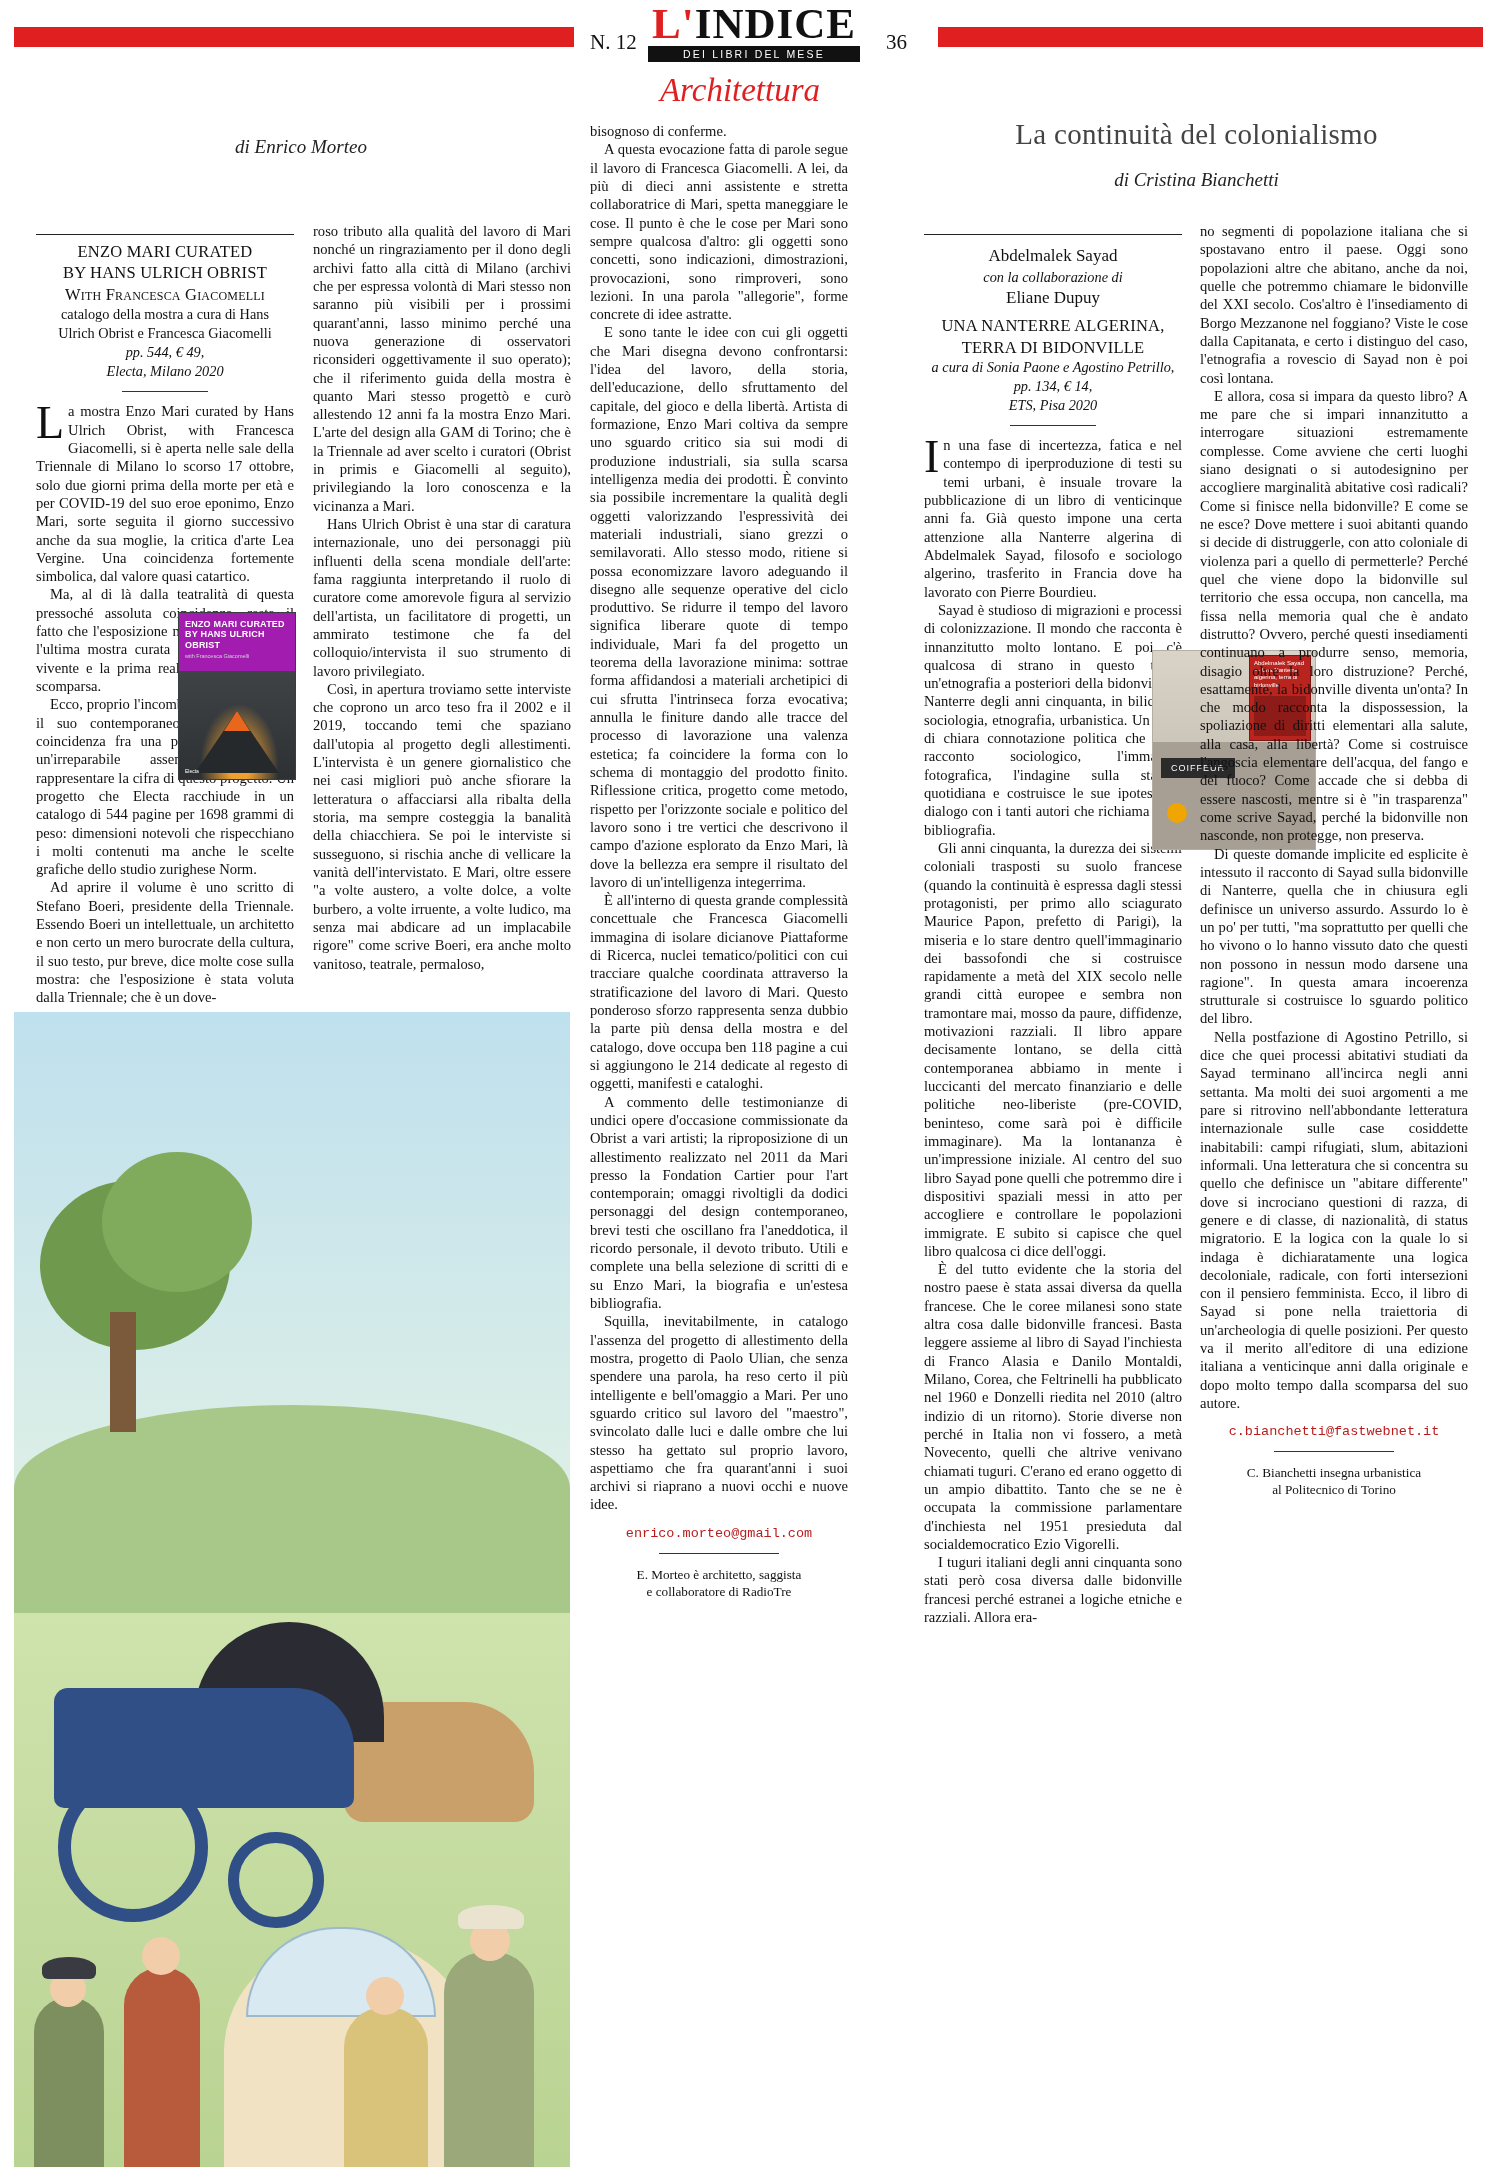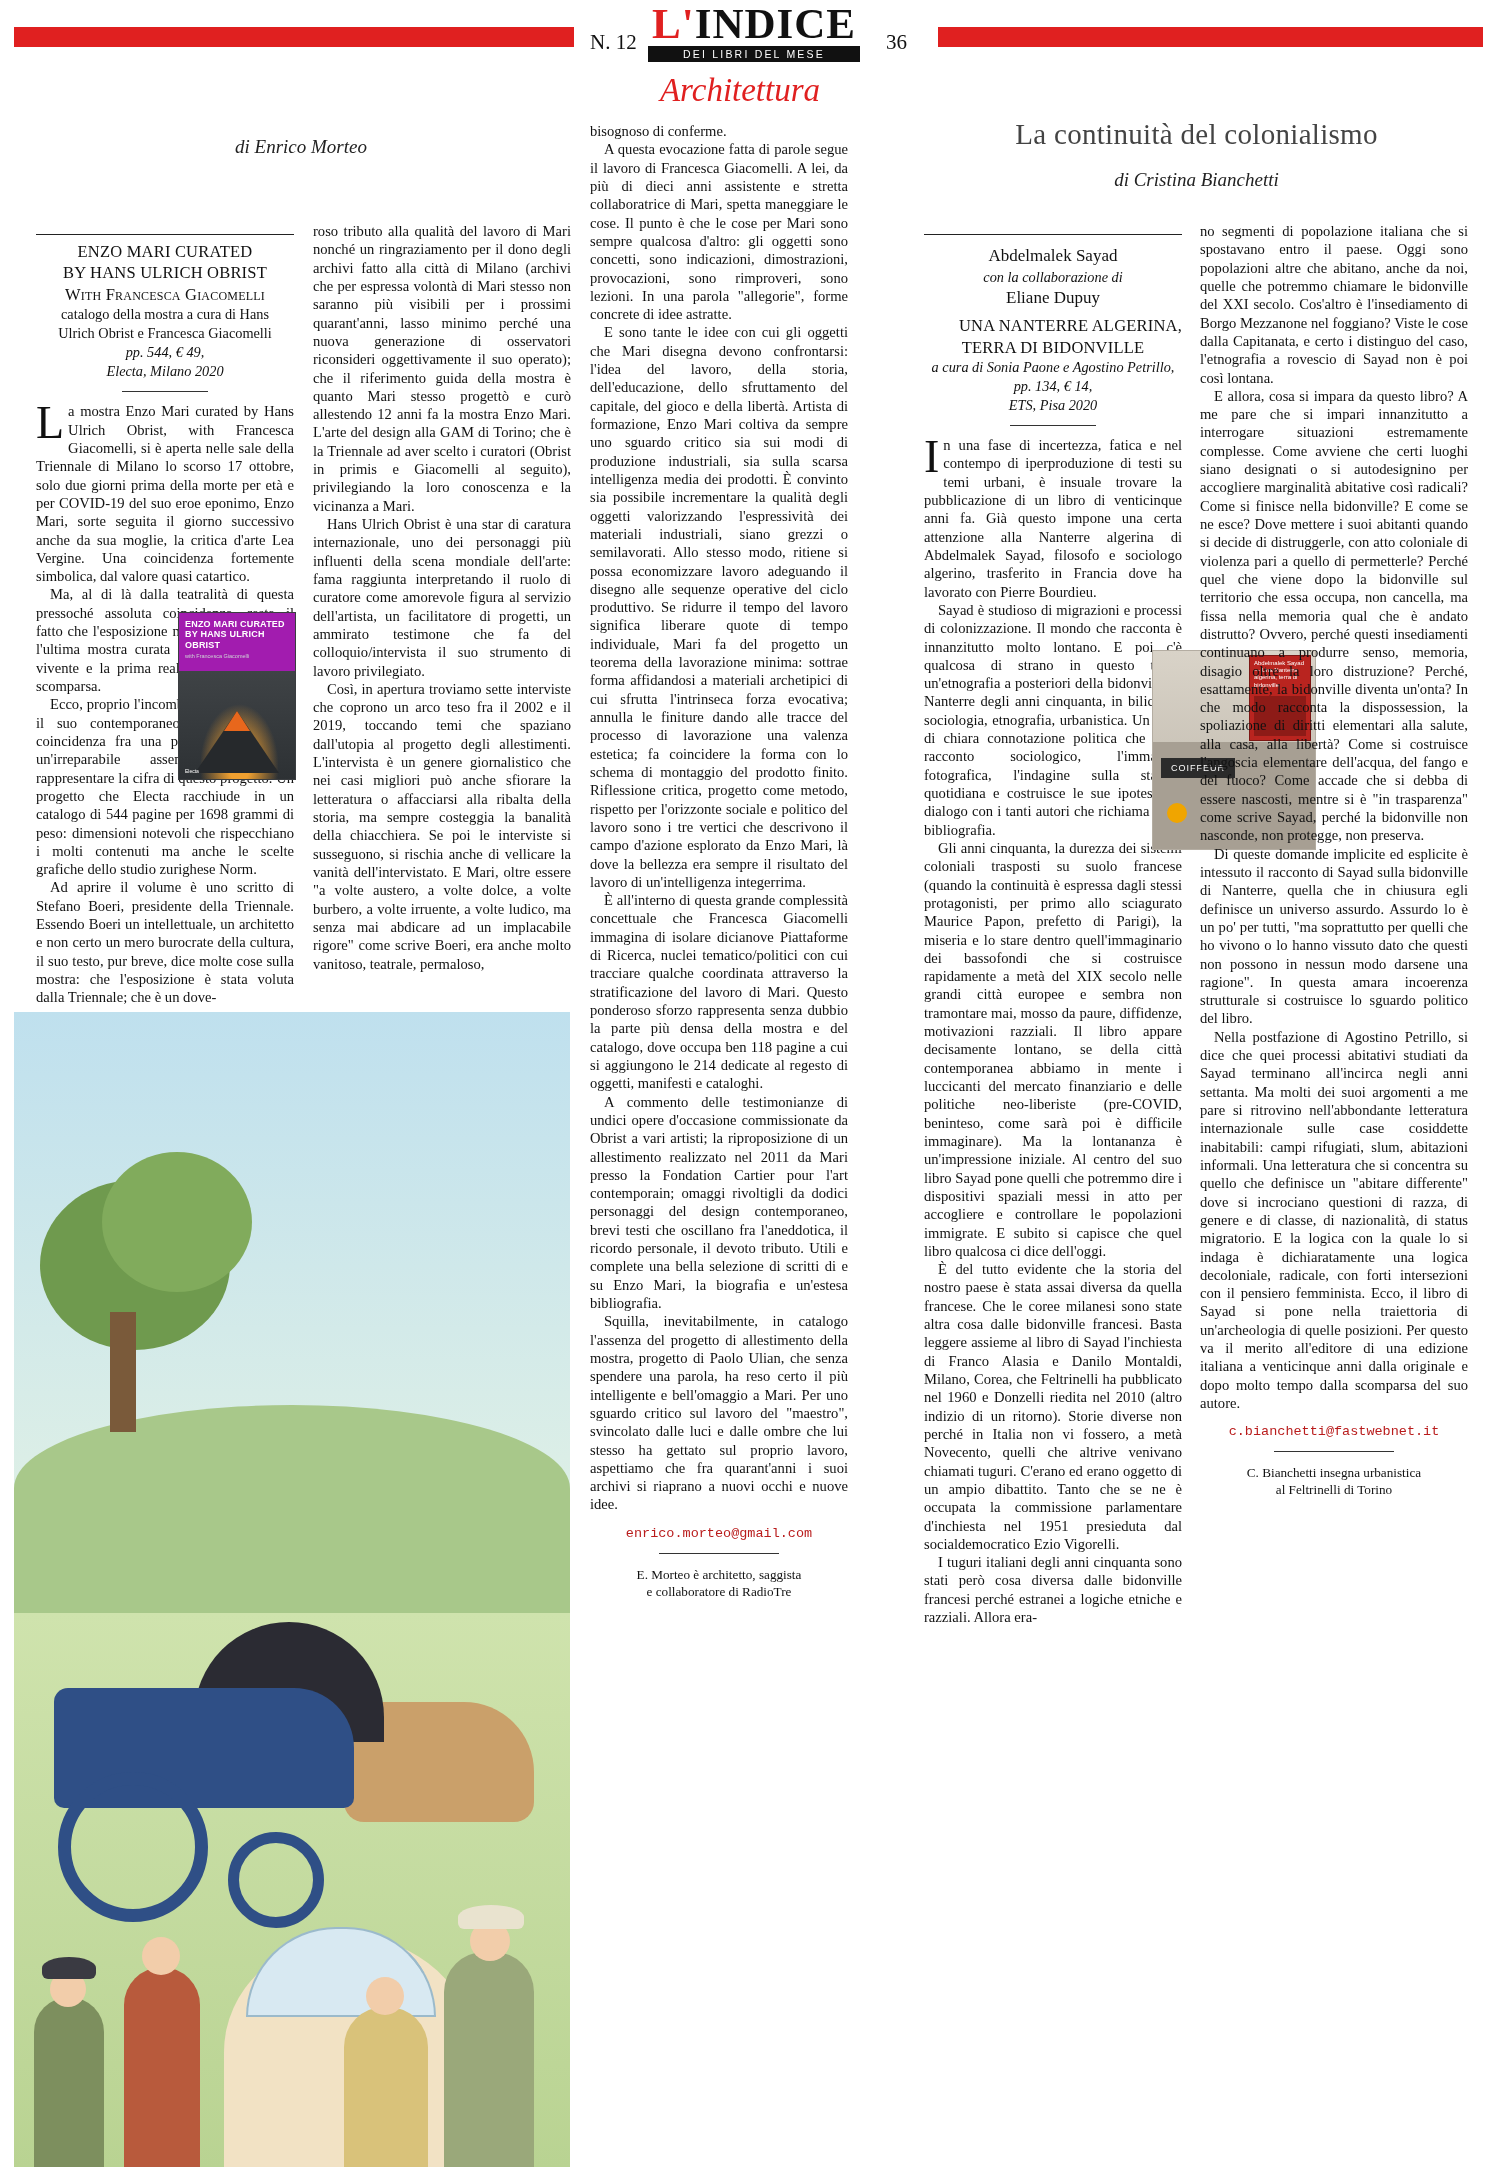--- a/index.html
+++ b/index.html
@@ -365,21 +365,21 @@
   <div class="credit" style="white-space:pre-line;">E. Morteo è architetto, saggista
 e collaboratore di RadioTre</div>
 </div>
 
 <div class="col" style="left:924px; top:222px; width:258px;">
   <hr class="hr-thin">
   <div class="bookbox" style="margin-top:10px;">
     <div class="it" style="font-size:17px;font-style:normal;">Abdelmalek Sayad</div>
     <div class="it">con la collaborazione di</div>
     <div style="font-size:17px;">Eliane Dupuy</div>
-    <div class="au" style="margin-top:6px;text-align:right;">UNA NANTERRE ALGERINA,</div>
+    <div class="au" style="margin-top:6px;">UNA NANTERRE ALGERINA,</div>
     <div class="au">TERRA DI BIDONVILLE</div>
     <div class="it">a cura di Sonia Paone e Agostino Petrillo,</div>
     <div class="it">pp. 134, € 14,</div>
     <div class="it">ETS, Pisa 2020</div>
   </div>
   <hr class="sep-short">
   <p class="dropcap noind">In una fase di incertezza, fatica e nel contempo di iperproduzione di testi su temi urbani, è insuale trovare la pubblicazione di un libro di venticinque anni fa. Già questo impone una certa attenzione alla Nanterre algerina di Abdelmalek Sayad, filosofo e sociologo algerino, trasferito in Francia dove ha lavorato con Pierre Bourdieu.</p>
   <p>Sayad è studioso di migrazioni e processi di colonizzazione. Il mondo che racconta è innanzitutto molto lontano. E poi c'è qualcosa di strano in questo testo: un'etnografia a posteriori della bidonville di Nanterre degli anni cinquanta, in bilico tra sociologia, etnografia, urbanistica. Un libro di chiara connotazione politica che sa il racconto sociologico, l'immagine fotografica, l'indagine sulla stampa quotidiana e costruisce le sue ipotesi nel dialogo con i tanti autori che richiama nella bibliografia.</p>
   <p>Gli anni cinquanta, la durezza dei sistemi coloniali trasposti su suolo francese (quando la continuità è espressa dagli stessi protagonisti, per primo allo sciagurato Maurice Papon, prefetto di Parigi), la miseria e lo stare dentro quell'immaginario dei bassofondi che si costruisce rapidamente a metà del XIX secolo nelle grandi città europee e sembra non tramontare mai, mosso da paure, diffidenze, motivazioni razziali. Il libro appare decisamente lontano, se della città contemporanea abbiamo in mente i luccicanti del mercato finanziario e delle politiche neo-liberiste (pre-COVID, beninteso, come sarà poi è difficile immaginare). Ma la lontananza è un'impressione iniziale. Al centro del suo libro Sayad pone quelli che potremmo dire i dispositivi spaziali messi in atto per accogliere e controllare le popolazioni immigrate. E subito si capisce che quel libro qualcosa ci dice dell'oggi.</p>
   <p>È del tutto evidente che la storia del nostro paese è stata assai diversa da quella francese. Che le coree milanesi sono state altra cosa dalle bidonville francesi. Basta leggere assieme al libro di Sayad l'inchiesta di Franco Alasia e Danilo Montaldi, Milano, Corea, che Feltrinelli ha pubblicato nel 1960 e Donzelli riedita nel 2010 (altro indizio di un ritorno). Storie diverse non perché in Italia non vi fossero, a metà Novecento, quelli che altrive venivano chiamati tuguri. C'erano ed erano oggetto di un ampio dibattito. Tanto che se ne è occupata la commissione parlamentare d'inchiesta nel 1951 presieduta dal socialdemocratico Ezio Vigorelli.</p>
@@ -398,21 +398,21 @@
 </div>
 
 <div class="col" style="left:1200px; top:222px; width:268px;">
   <p class="noind">no segmenti di popolazione italiana che si spostavano entro il paese. Oggi sono popolazioni altre che abitano, anche da noi, quelle che potremmo chiamare le bidonville del XXI secolo. Cos'altro è l'insediamento di Borgo Mezzanone nel foggiano? Viste le cose dalla Capitanata, e certo i distinguo del caso, l'etnografia a rovescio di Sayad non è poi così lontana.</p>
   <p>E allora, cosa si impara da questo libro? A me pare che si impari innanzitutto a interrogare situazioni estremamente complesse. Come avviene che certi luoghi siano designati o si autodesignino per accogliere marginalità abitative così radicali? Come si finisce nella bidonville? E come se ne esce? Dove mettere i suoi abitanti quando si decide di distruggerle, con atto coloniale di violenza pari a quello di permetterle? Perché quel che viene dopo la bidonville sul territorio che essa occupa, non cancella, ma fissa nella memoria qual che è andato distrutto? Ovvero, perché questi insediamenti continuano a produrre senso, memoria, disagio oltre la loro distruzione? Perché, esattamente, la bidonville diventa un'onta? In che modo racconta la dispossession, la spoliazione di diritti elementari alla salute, alla casa, alla libertà? Come si costruisce l'angoscia elementare dell'acqua, del fango e del fuoco? Come accade che si debba di essere nascosti, mentre si è "in trasparenza" come scrive Sayad, perché la bidonville non nasconde, non protegge, non preserva.</p>
   <p>Di queste domande implicite ed esplicite è intessuto il racconto di Sayad sulla bidonville di Nanterre, quella che in chiusura egli definisce un universo assurdo. Assurdo lo è un po' per tutti, "ma soprattutto per quelli che ho vivono o lo hanno vissuto dato che questi non possono in nessun modo darsene una ragione". In questa amara incoerenza strutturale si costruisce lo sguardo politico del libro.</p>
   <p>Nella postfazione di Agostino Petrillo, si dice che quei processi abitativi studiati da Sayad terminano all'incirca negli anni settanta. Ma molti dei suoi argomenti a me pare si ritrovino nell'abbondante letteratura internazionale sulle case cosiddette inabitabili: campi rifugiati, slum, abitazioni informali. Una letteratura che si concentra su quello che definisce un "abitare differente" dove si incrociano questioni di razza, di genere e di classe, di nazionalità, di status migratorio. E la logica con la quale lo si indaga è dichiaratamente una logica decoloniale, radicale, con forti intersezioni con il pensiero femminista. Ecco, il libro di Sayad si pone nella traiettoria di un'archeologia di quelle posizioni. Per questo va il merito all'editore di una edizione italiana a venticinque anni dalla originale e dopo molto tempo dalla scomparsa del suo autore.</p>
   <div class="email">c.bianchetti@fastwebnet.it</div>
   <hr class="hr-credit">
   <div class="credit" style="white-space:pre-line;">C. Bianchetti insegna urbanistica
-al Feltrinelli di Torino</div>
+al Politecnico di Torino</div>
 </div>
 
 <div class="illus">
   <div class="il-sky"></div>
   <div class="il-hill"></div>
   <div class="il-field"></div>
   <div class="il-tree-crown"></div>
   <div class="il-tree-crown2"></div>
   <div class="il-tree-trunk"></div>
   <div class="il-horse"></div>

